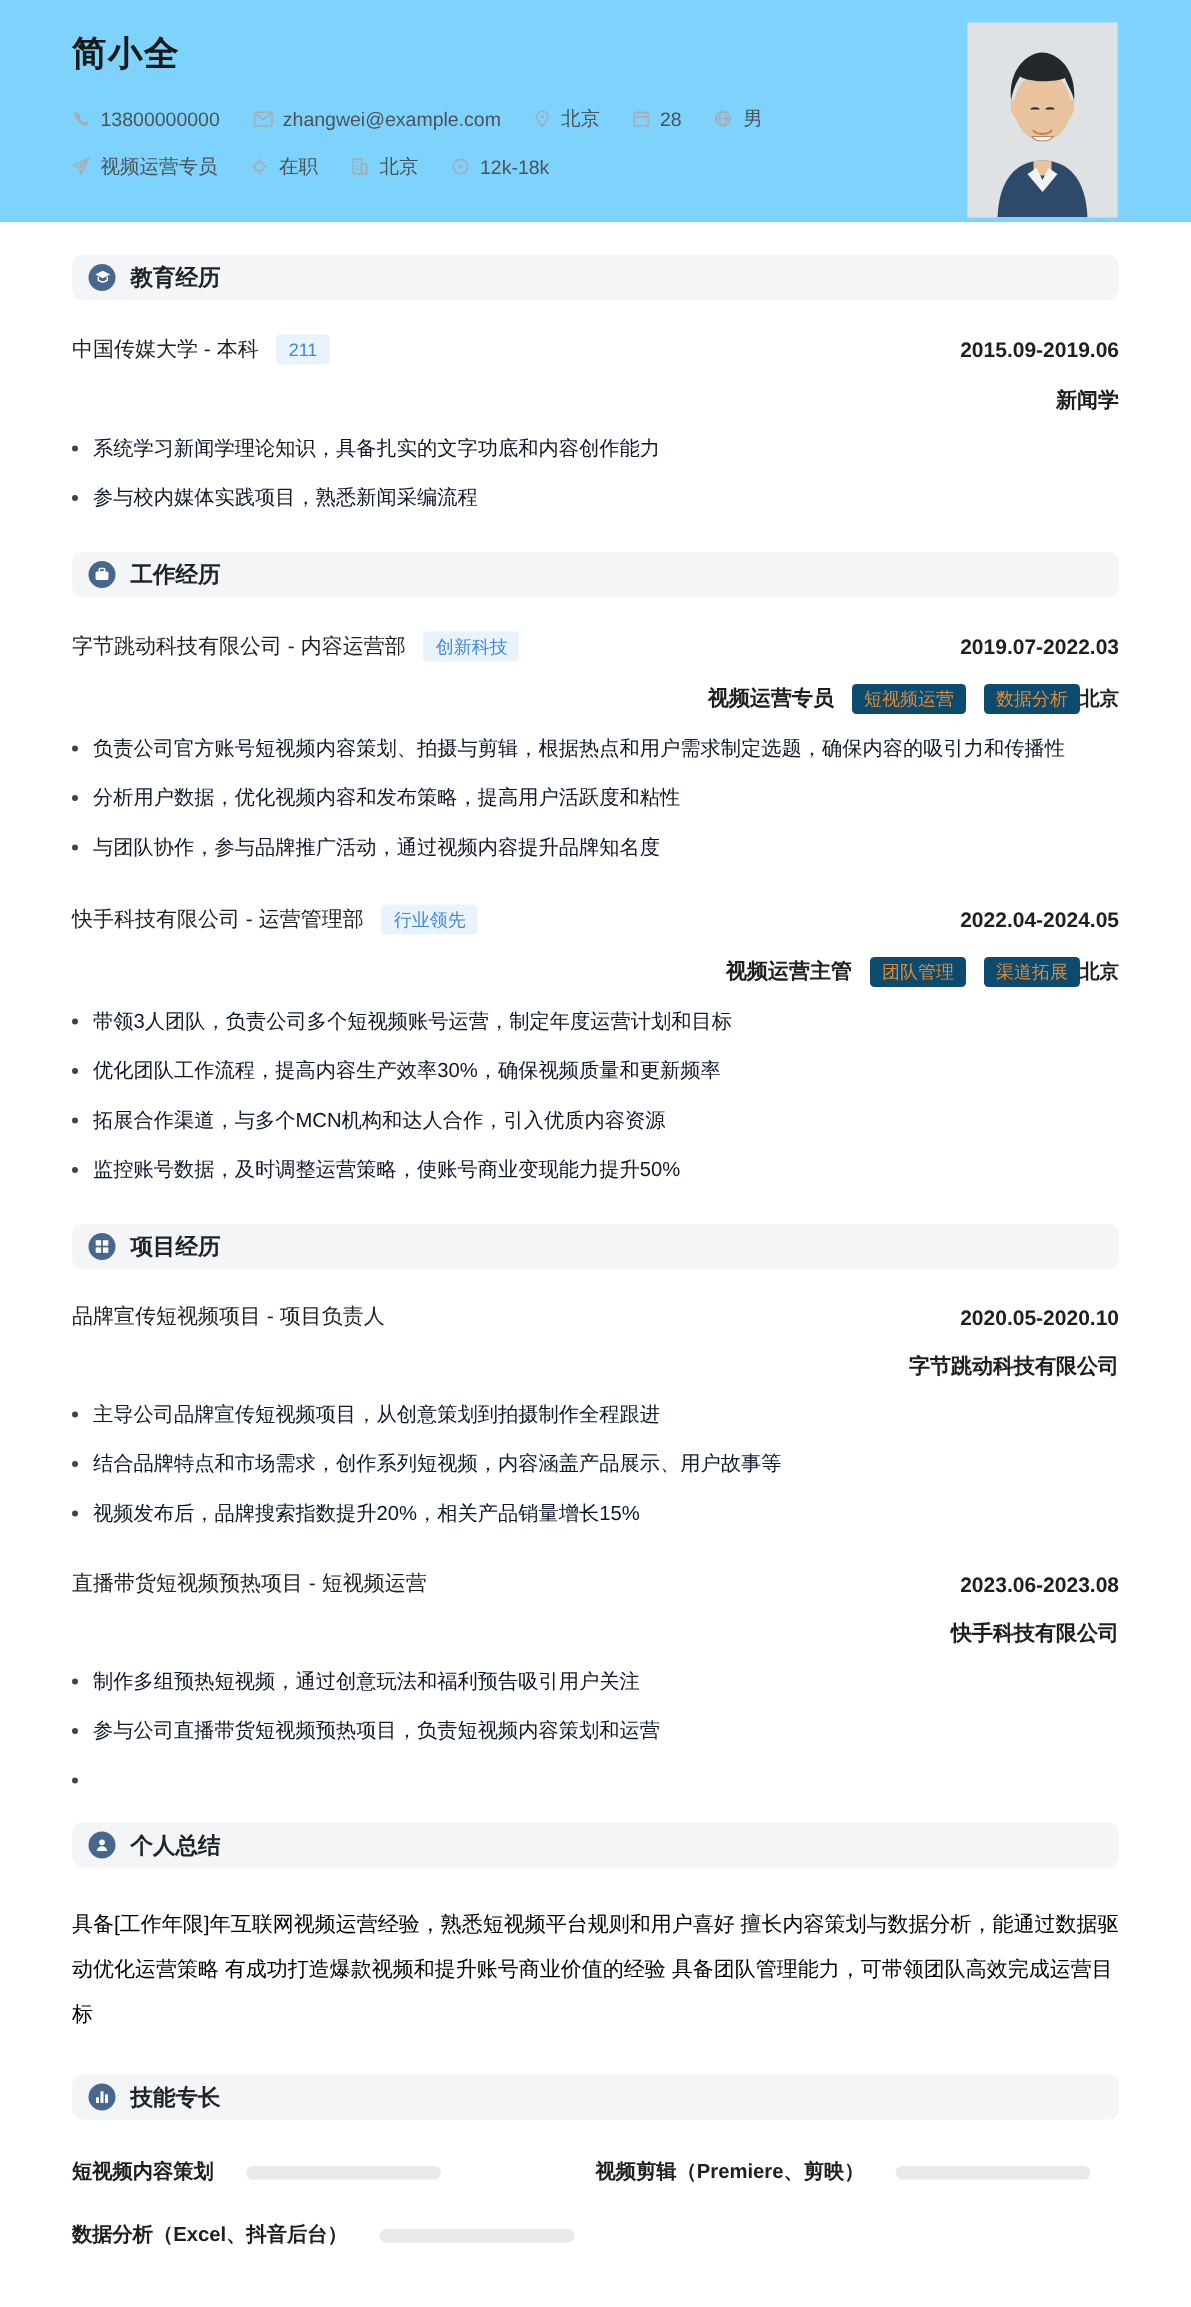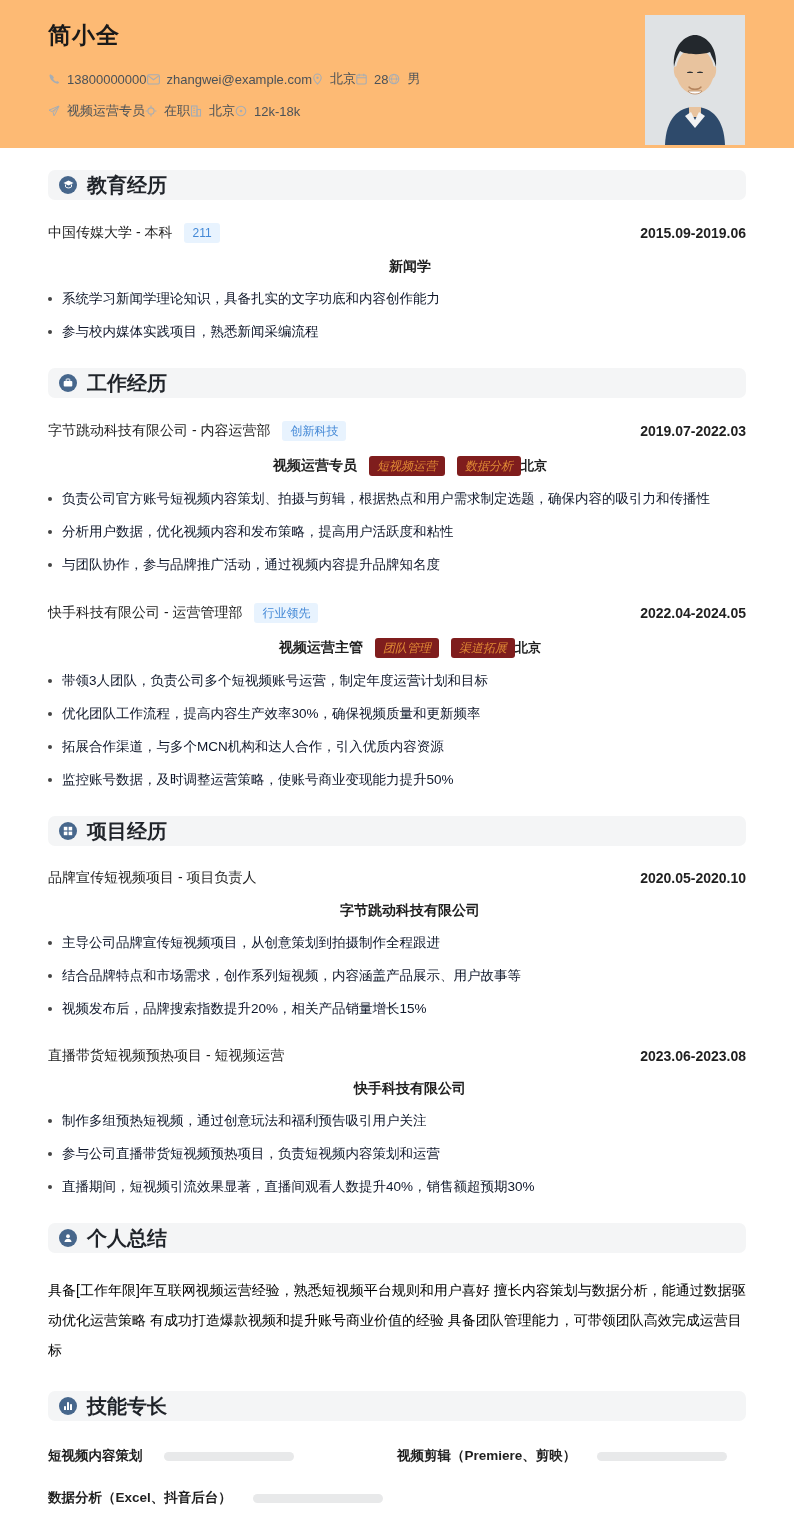--- a/index.html
+++ b/index.html
@@ -6,53 +6,53 @@
   html,body { width:794px; }
   body {
     width:794px; height:1538px; overflow:hidden;
     background:#ffffff;
     font-family:"Liberation Sans","DejaVu Sans",sans-serif;
     color:#24292f;
   }
   .page { width:794px; height:1538px; position:relative; }
 
   
-  .top-band { background:#fdba74; padding:20px 48px 34px 48px; position:relative; height:148px; }
+  .top-band { background:#7dd3fc; padding:20px 48px 34px 48px; position:relative; height:148px; }
   .name { font-size:23px; font-weight:700; color:#1a1a1a; letter-spacing:1px; }
-  .crow { display:flex; align-items:center; margin-top:19px; font-size:13px; color:#4b5258; }
+  .crow { display:flex; align-items:center; gap:22px; margin-top:19px; font-size:13px; color:#4b5258; }
   .ci { display:inline-flex; align-items:center; gap:7px; white-space:nowrap; }
   .ci svg { display:block; }
   .photo { position:absolute; top:15px; right:49px; width:100px; height:130px; overflow:hidden; background:#d8dbdd; }
   .photo svg { display:block; }
 
   
   main { padding:0 48px; }
   .sec-bar {
     margin-top:26px; background:#f4f5f6; border-radius:7px; height:30px;
     display:flex; align-items:center; gap:10px; padding:0 11px;
   }
   .sec-bar.first { margin-top:22px; }
   .sec-icon {
     width:18px; height:18px; border-radius:50%; background:#47678c; flex:0 0 auto;
     display:flex; align-items:center; justify-content:center;
   }
   .sec-icon svg { display:block; }
-  .sec-title { font-size:20px; font-weight:700; color:#1f2329; }
+  .sec-title { font-size:15px; font-weight:700; color:#1f2329; }
 
   .entry { margin-top:23px; }
   .erow { display:flex; align-items:center; justify-content:space-between; }
   .erow .left { display:flex; align-items:center; gap:12px; }
   .etitle { font-size:14px; font-weight:400; color:#1f1f1f; }
   .date { font-size:14px; font-weight:700; color:#1f1f1f; }
   .loc  { font-size:13px; font-weight:700; color:#1f1f1f; }
-  .subrow { display:flex; align-items:center; justify-content:center; margin-top:15px;margin-left:26px; }
+  .subrow { display:flex; align-items:center; justify-content:flex-end; margin-top:15px;margin-left:26px; }
   .subhead { font-size:14px; font-weight:700; color:#1f1f1f; }
   .chip { font-size:12px; padding:2px 8px; border-radius:3px; line-height:16px; white-space:nowrap; }
   .chip.blue   { background:#e8f3fe; color:#4388d6; }
-  .chip.orange { background:#7f1d1d; color:#e08a35;font-style:italic; }
+  .chip.orange { background:#0c4a6e; color:#e08a35; }
   .tagwrap { display:flex; align-items:center; gap:12px; }
 
   ul.blist { list-style:none; margin-top:6px; }
   ul.blist li { display:flex; gap:10px; margin-top:13px; font-size:13.5px; color:#0f172a; line-height:20px; }
   ul.blist li .dot { flex:0 0 auto; width:4px; height:4px; border-radius:50%; background:#444; margin-top:8px; }
 
   .summary-text { margin-top:22px; font-size:14px; color:#000000; line-height:30px; }
 
   .skills { display:grid; grid-template-columns:1fr 1fr; row-gap:24px; margin-top:26px; }
   .skill { display:flex; align-items:center; gap:21px; }
@@ -336,21 +336,20 @@
           <li>
               <span class="dot"></span>
               <span>制作多组预热短视频，通过创意玩法和福利预告吸引用户关注</span>
             </li>
           <li>
               <span class="dot"></span>
               <span>参与公司直播带货短视频预热项目，负责短视频内容策划和运营</span>
             </li>
           <li>
               <span class="dot"></span>
-              <span>直播期间，短视频引流效果显著，直播间观看人数提升40%，销售额超预期30%</span>
             </li>
         </ul>
       </div>
     </section>
 
     <section>
       <div class="sec-bar">
         <span class="sec-icon">
           <svg width="10" height="10" viewBox="0 0 10 10">
               <circle cx="5" cy="3.2" r="1.9" fill="#fff"></circle>

